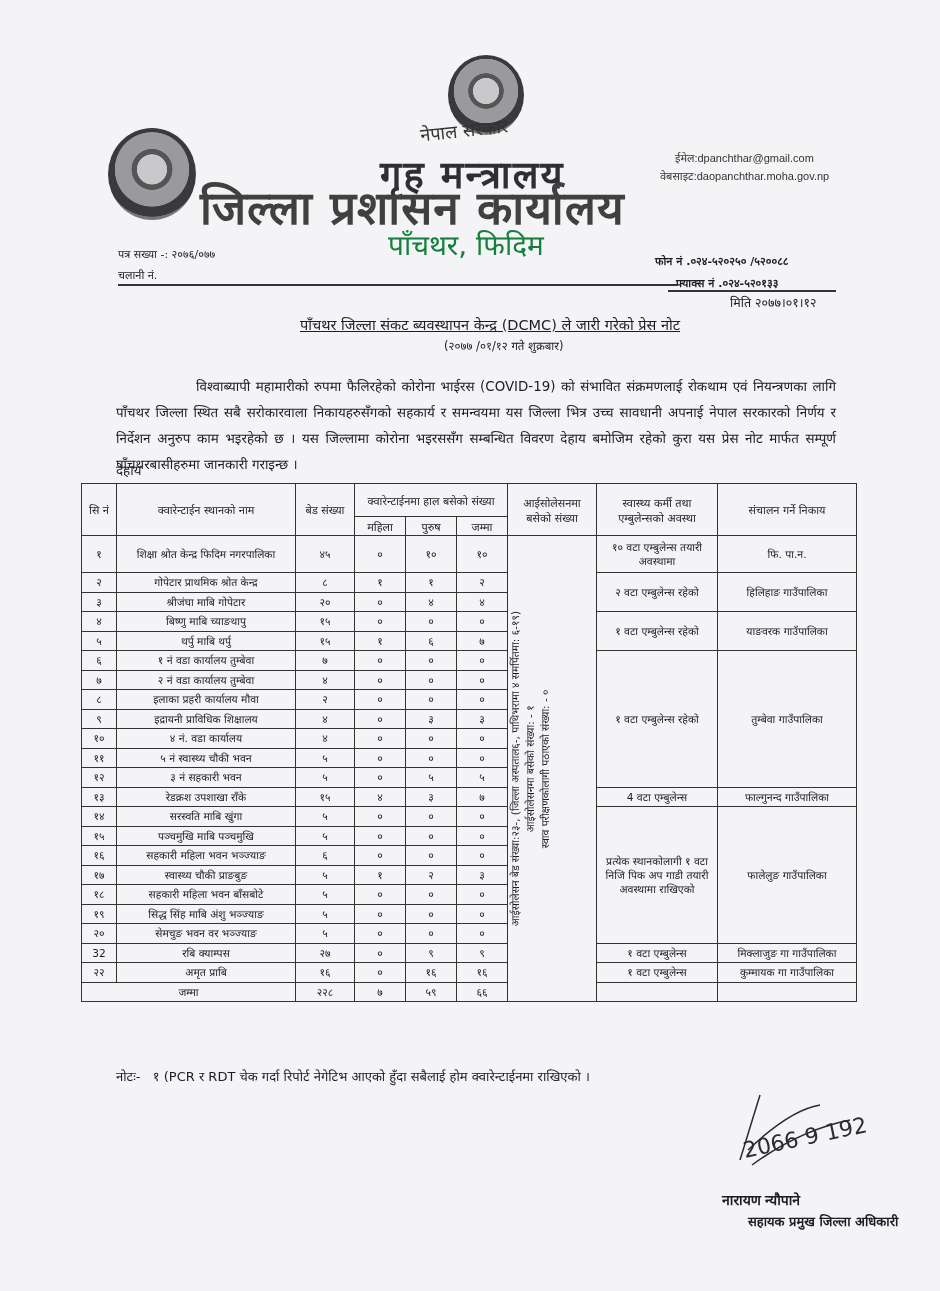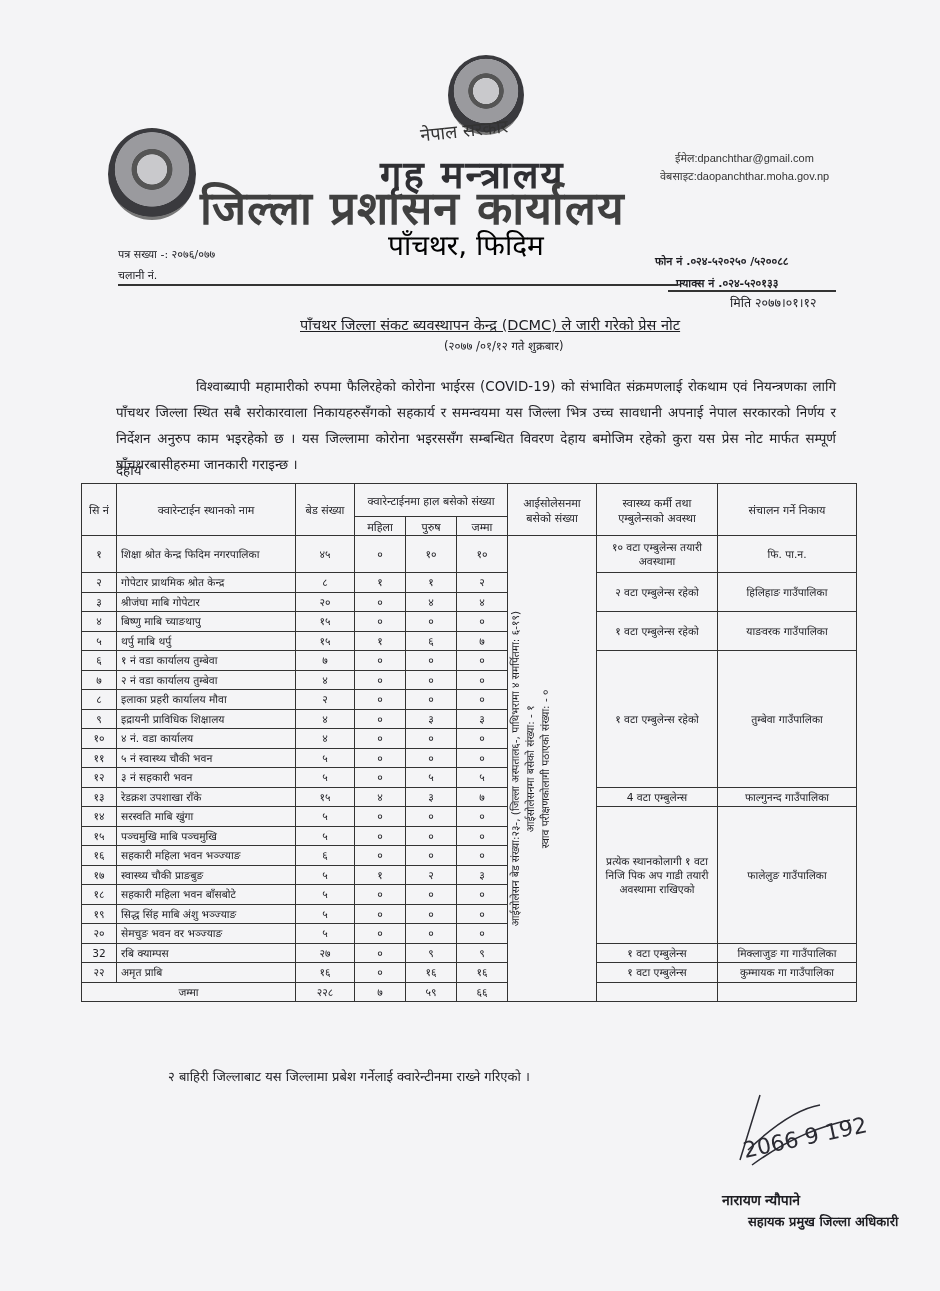--- a/index.html
+++ b/index.html
@@ -16,34 +16,34 @@
   #emblem-left { left: 108px; top: 128px; width: 88px; height: 92px; }
   .ministry {
     position: absolute; left: 380px; top: 147px; font-size: 38px; font-weight: bold; color: #2f2f33;
     font-family: "DejaVu Sans", sans-serif; letter-spacing: 2px;
   }
   .gov-top { position:absolute; left: 420px; top: 118px; font-size: 18px; font-family:"DejaVu Sans",sans-serif; color:#333; transform: rotate(-6deg);}
   .office {
     position: absolute; left: 200px; top: 175px; font-size: 46px; font-weight: bold; color: #404040;
     font-family: "DejaVu Sans", sans-serif; letter-spacing: 1px;
   }
-  .place { position: absolute; left: 388px; top: 225px; font-size: 28px; font-family: "DejaVu Sans", sans-serif; color:#000000; }
+  .place { position: absolute; left: 388px; top: 225px; font-size: 28px; font-family: "DejaVu Sans", sans-serif; color:#15803d; }
   .contact { position: absolute; left: 660px; font-size: 11px; font-family: "Liberation Sans", sans-serif; color:#333; }
   .small { font-size: 11px; font-family: "DejaVu Sans", sans-serif; }
   .rule { position: absolute; left: 118px; width: 718px; height: 2px; background: #333; }
   .title { position:absolute; left: 300px; top: 314px; font-size: 14.5px; text-decoration: underline; font-family:"DejaVu Sans",sans-serif; }
   .subtitle { position:absolute; left: 444px; top: 338px; font-size: 11.5px; font-family:"DejaVu Sans",sans-serif; }
   .para { position:absolute; left: 116px; top: 374px; width: 720px; font-size: 13.4px; line-height: 26px; text-align: justify; font-family:"DejaVu Sans",sans-serif; }
   .para p { margin: 0; text-indent: 80px; }
   .dehaya { position:absolute; left:116px; top: 461px; font-size: 13.4px; font-family:"DejaVu Sans",sans-serif; }
 
   table.main { position: absolute; left: 81px; top: 483px; border-collapse: collapse; font-family: "DejaVu Sans", sans-serif; font-size: 10.6px; }
   table.main td, table.main th { border: 1px solid #333; padding: 0 4px; font-weight: normal; text-align: center; }
   table.main th { font-size: 11px; }
-  table.main td.name { text-align: left; }
+  table.main td.name { text-align: center; }
   table.main tr.r td { height: 18.5px; }
   .vert { writing-mode: vertical-rl; transform: rotate(180deg); font-size: 10.5px; line-height: 15px; text-align: center; white-space: nowrap; }
   table.main td.isocell { padding: 0; vertical-align: middle; }
   .notes { position:absolute; left: 116px; top: 1066px; font-size: 13px; line-height: 22px; font-family:"DejaVu Sans",sans-serif; }
   .signature { position:absolute; left: 730px; top: 1090px; width: 160px; height: 80px; }
   .sig-name { position:absolute; left: 722px; top: 1190px; font-size: 14px; font-weight: bold; font-family:Liberation Sans, sans-serif; }
   .sig-title { position:absolute; left: 700px; top: 1212px; font-size: 13px; font-weight: bold; font-family:"DejaVu Sans",sans-serif;margin-left:48px; }
 </style>
 </head>
 <body>
@@ -297,21 +297,21 @@
         <td>७</td>
         <td>५९</td>
         <td>६६</td>
         <td></td>
         <td></td>
       </tr>
     </tbody>
 </table>
 
 <div class="notes">
-  <div style="padding-left:52px;">२ बाहिरी जिल्लाबाट यस जिल्लामा प्रबेश गर्नेलाई  क्वारेन्टीनमा राख्ने गरिएको ।</div>
+  <div><span>नोटः-</span>&nbsp;&nbsp;&nbsp;<span>१ (PCR र RDT चेक गर्दा रिपोर्ट नेगेटिभ आएको हुँदा सबैलाई होम क्वारेन्टाईनमा राखिएको ।</span></div>
 </div>
 
 <svg class="signature" viewBox="0 0 160 80">
   <path d="M10 70 L30 5 M18 60 Q60 20 90 15 M22 75 Q70 40 120 30" stroke="#2b2b33" stroke-width="1.5" fill="none"></path>
 </svg>
 <div class="abs" style="left:742px;top:1125px;font-size:22px;font-family:'DejaVu Sans',sans-serif;color:#2b2b33;transform:rotate(-12deg);">2066 9 192</div>
 <div class="sig-name">नारायण न्यौपाने</div>
 <div class="sig-title">सहायक प्रमुख जिल्ला अधिकारी</div>
 
 </body></html>

